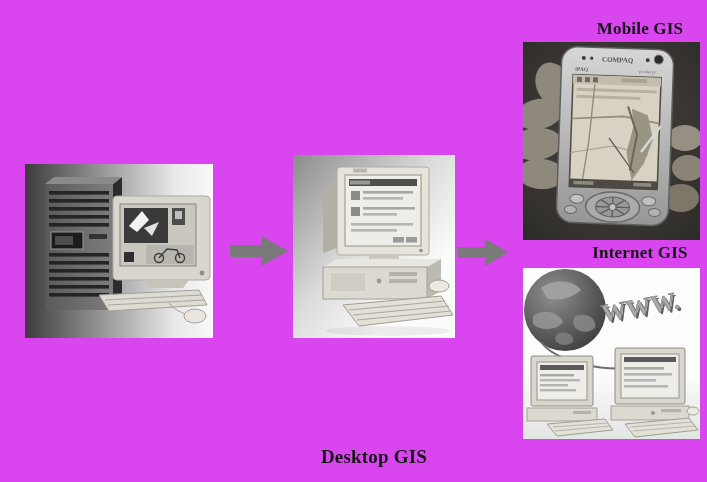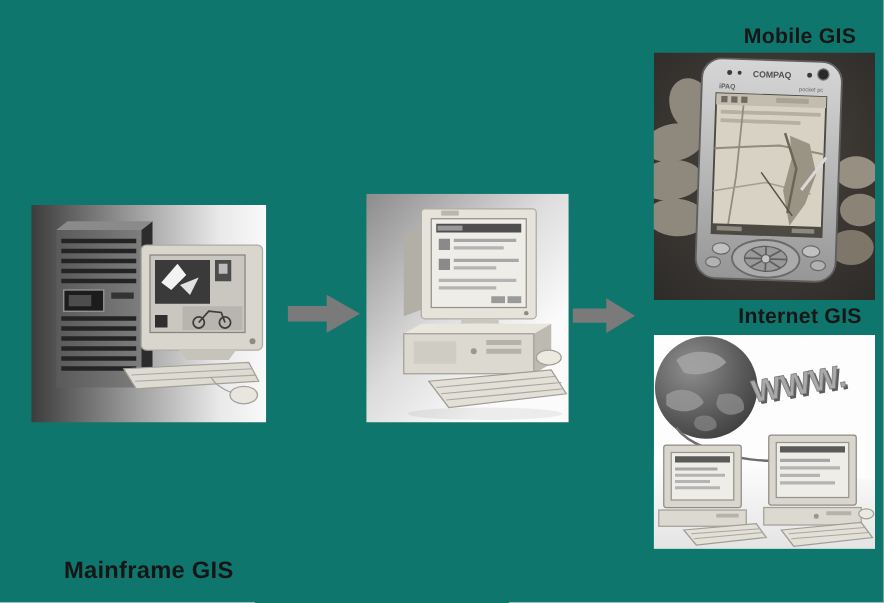--- a/index.html
+++ b/index.html
@@ -1,18 +1,18 @@
 <!DOCTYPE html>
 <html><head>
 <meta charset="utf-8">
 <style>
   html,body{margin:0;padding:0;background:#ffffff;}
   #canvas{
-    position:relative;width:707px;height:482px;background:#0f766e;
-    font-family:Liberation Sans, sans-serif;overflow:hidden;
+    position:relative;width:707px;height:482px;background:#d946ef;
+    font-family:Liberation Serif, serif;overflow:hidden;
   }
   .abs{position:absolute;}
   figure{margin:0;padding:0;}
   figure svg{display:block;width:100%;height:100%;}
   .stage-label{
     font-weight:bold;color:#161616;text-align:center;
     font-size:19px;letter-spacing:0.2px;
   }
   .sub-label{
     font-weight:bold;color:#161616;text-align:center;
@@ -298,15 +298,15 @@
         <rect x="138" y="141" width="20" height="3.2" fill="#b5b2aa"></rect>
         <circle cx="130" cy="145" r="2" fill="#9a978f"></circle>
         <polygon points="102,156 166,150 175,162 112,169" fill="#e3e0d8" stroke="#a09d95" stroke-width="1"></polygon>
         <line x1="108" y1="159" x2="169" y2="154" stroke="#aaa7a0" stroke-width="0.8"></line>
         <line x1="110" y1="163" x2="172" y2="158" stroke="#aaa7a0" stroke-width="0.8"></line>
         <ellipse cx="170" cy="143" rx="6" ry="4" fill="#ece9e1" stroke="#a3a098" stroke-width="1"></ellipse>
       </g>
     </svg>
   </figure>
 
-  <div id="label-mainframe" class="abs stage-label">Mainframe GIS</div>
+  <div id="label-desktop" class="abs stage-label">Desktop GIS</div>
 
 </div>
 
 </body></html>

